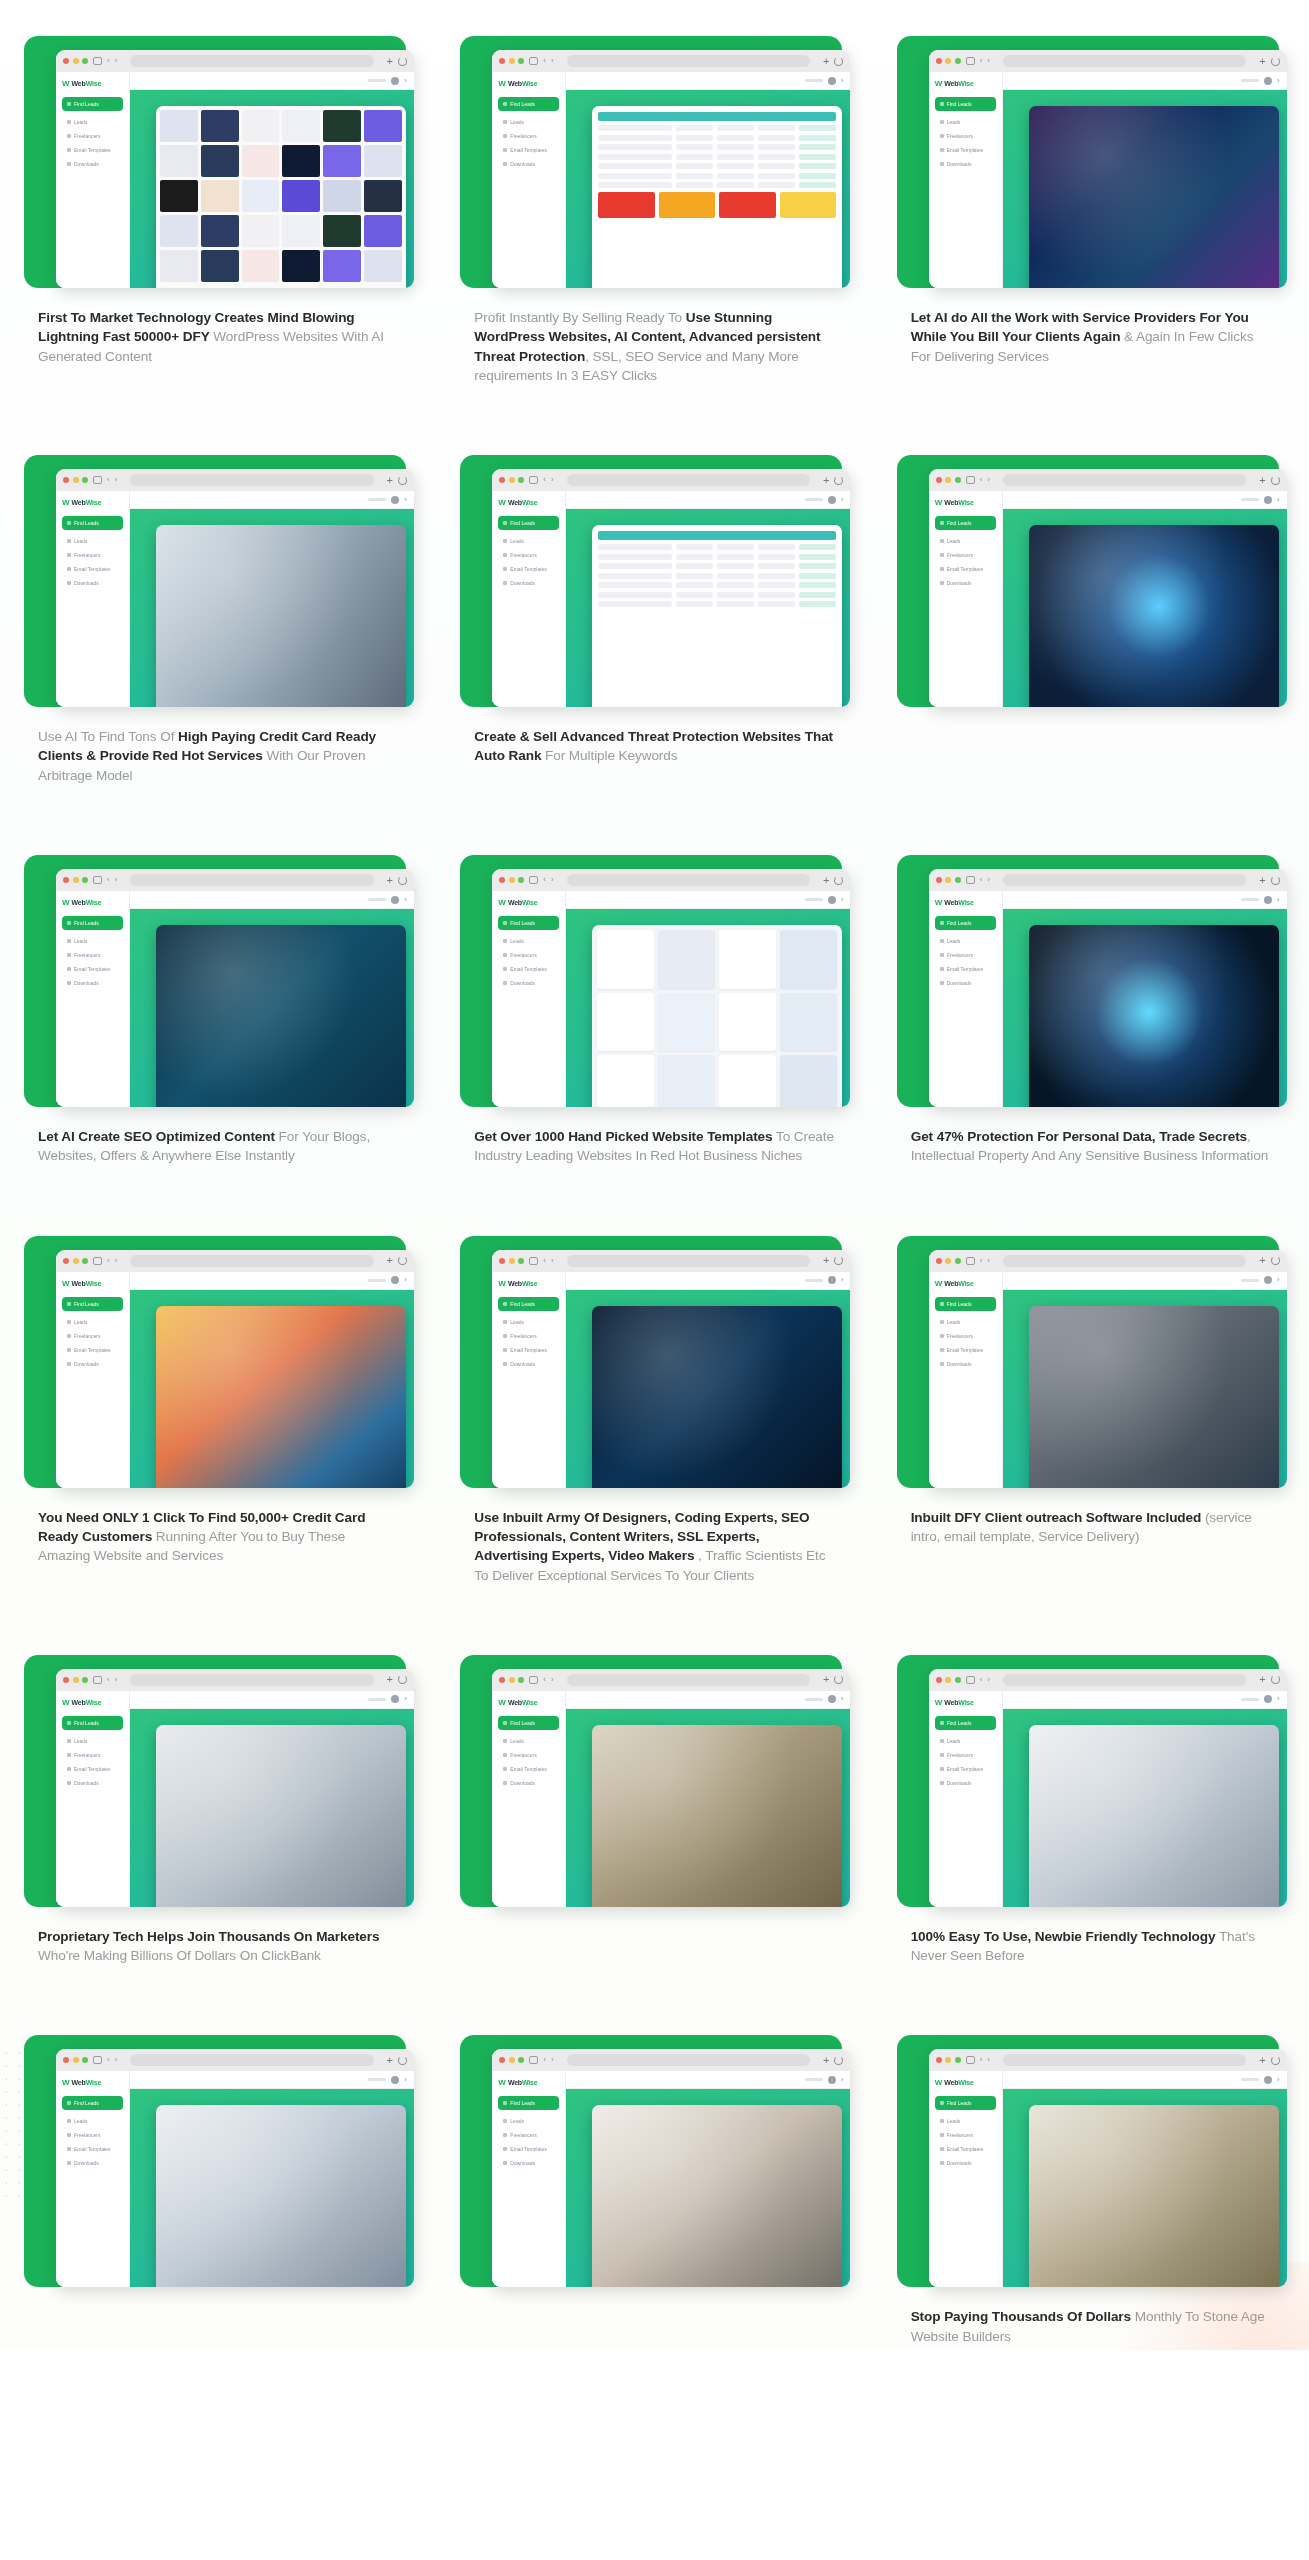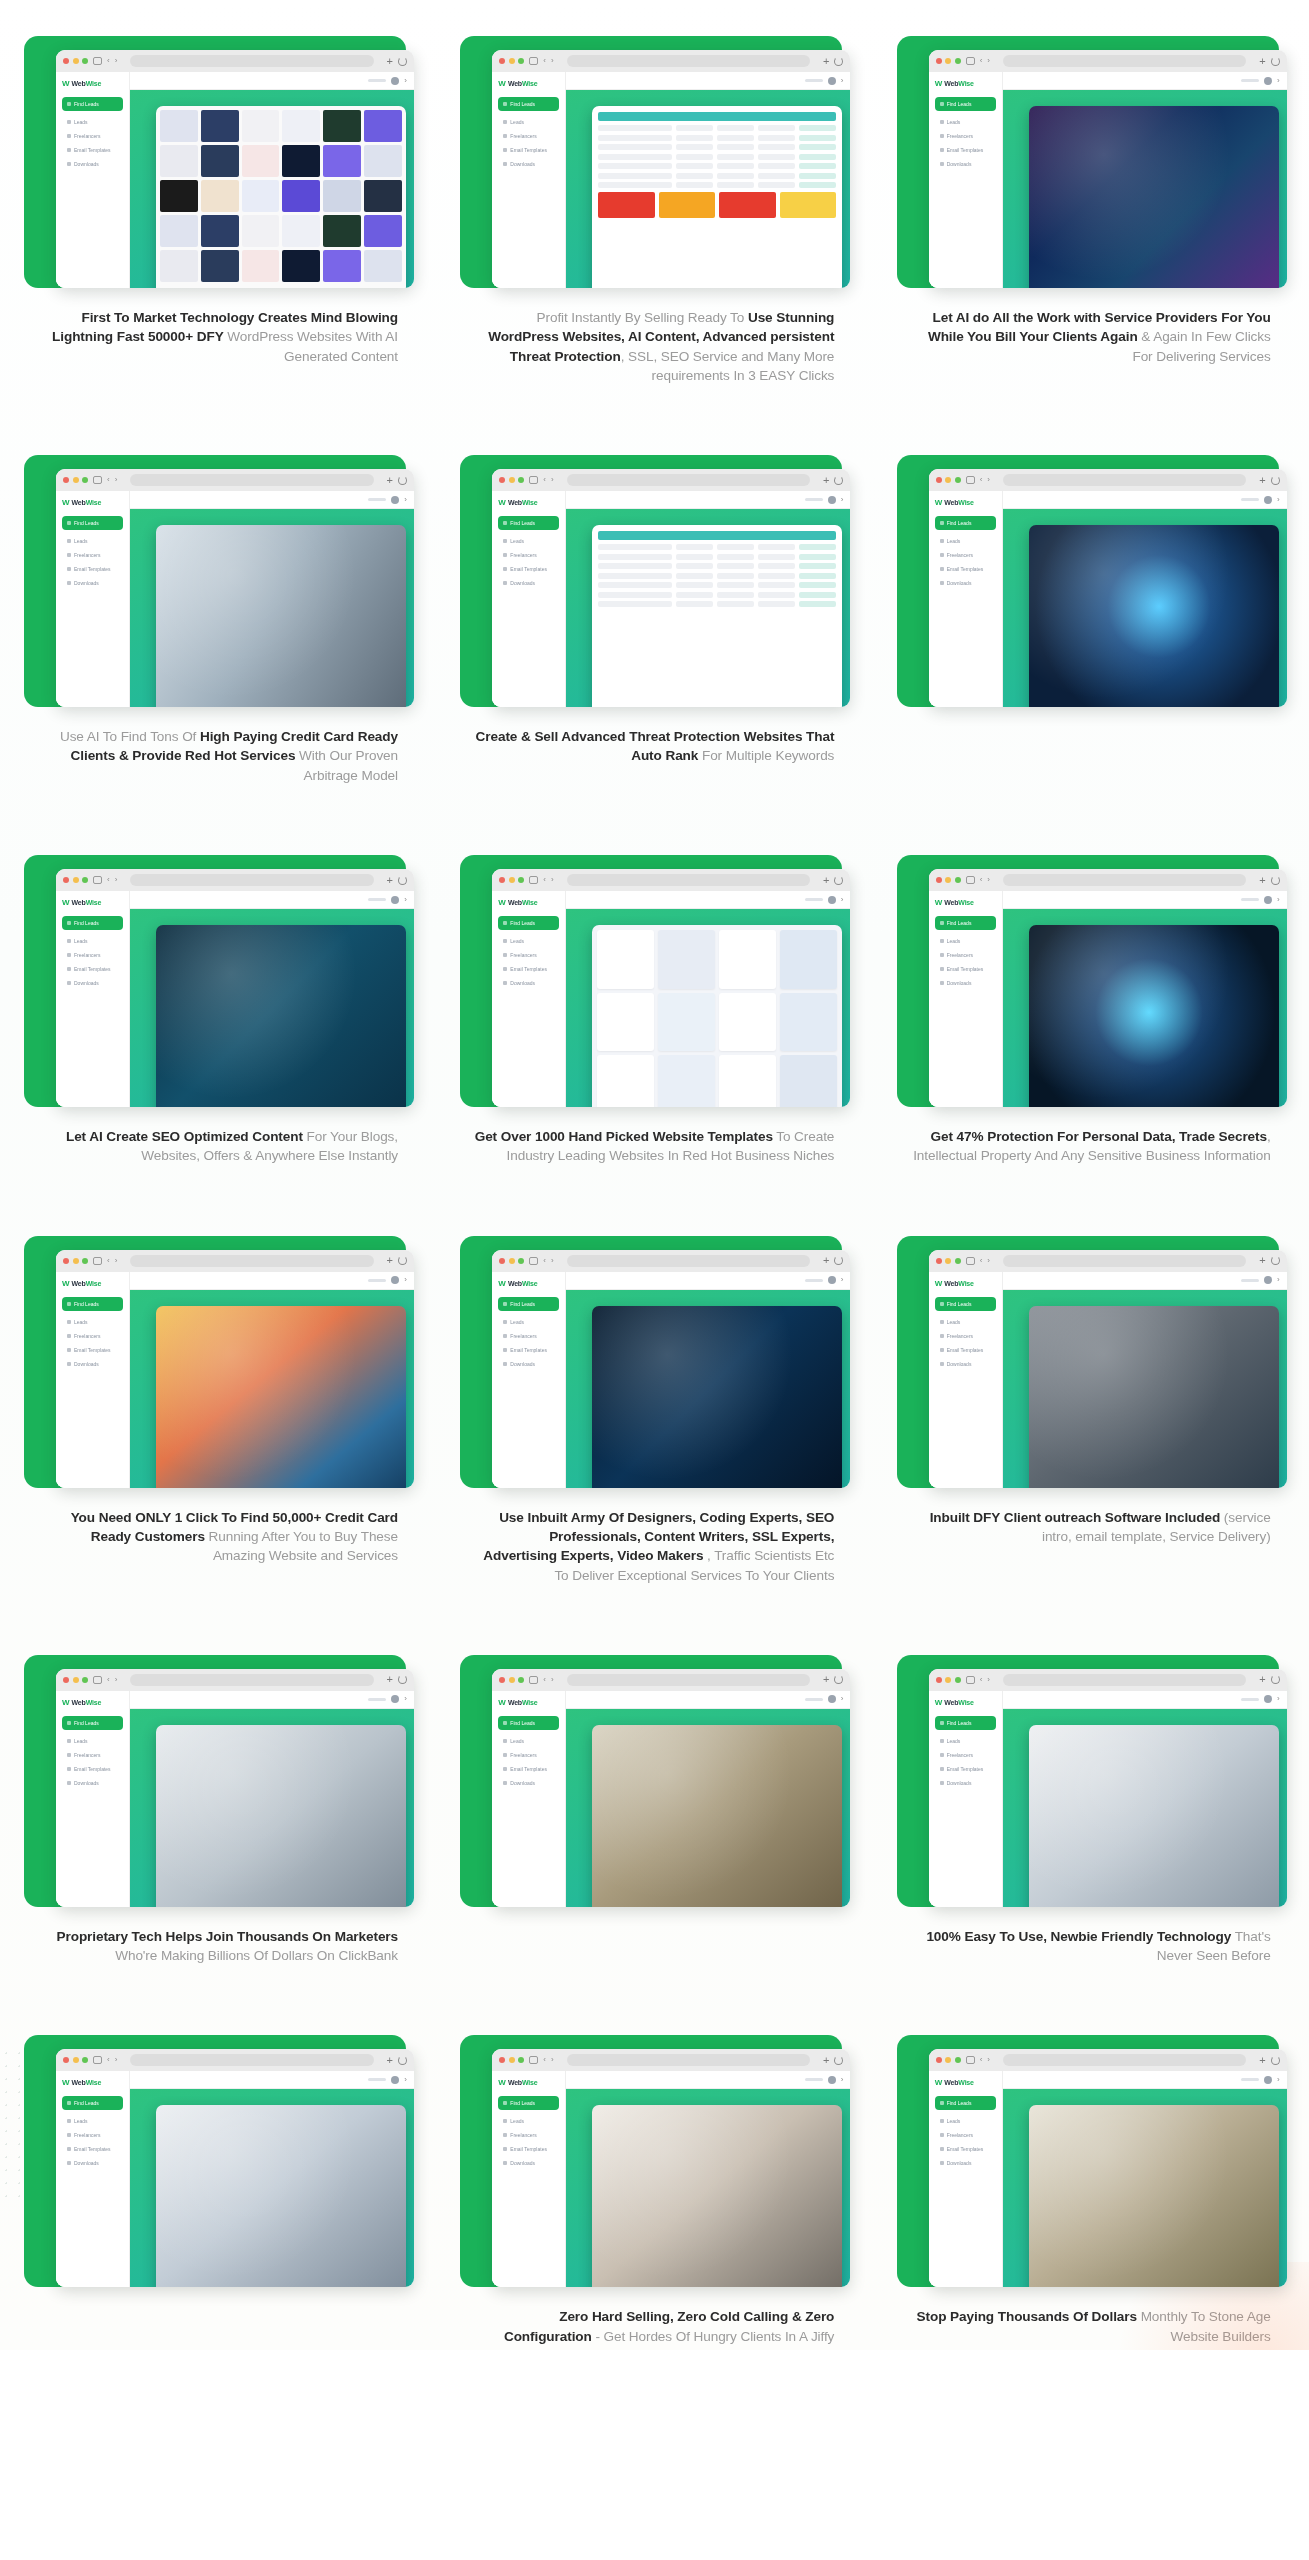--- a/index.html
+++ b/index.html
@@ -145,21 +145,21 @@
   .ph-grid {
     width:100%; height:100%;
     background:#fafafa;
     display:grid; grid-template-columns: repeat(6,1fr);
     grid-auto-rows: 32px; gap:3px; padding:4px;
   }
   .ph-grid i { border-radius:2px; display:block; }
 
   .cap {
     width: 360px;
-    text-align:right;
+    text-align:left;
     font-size: 13.6px;
     line-height: 1.42;
     color: #9b9b9b;
     letter-spacing: -0.1px;
     padding-bottom: 4px;
   }
   .cap b { color:#2b2b2b; font-weight:700; }
 
   .row-sp { height: 42px; grid-column: 1 / -1; }
 
@@ -1367,21 +1367,20 @@
                 </div>
                 <div class="hero">
                   <div class="photo" style="background: linear-gradient(140deg, rgb(240, 236, 230) 0%, rgb(201, 191, 178) 45%, rgb(111, 106, 99) 100%);">
                     <div style="position: absolute; inset: 0px; background: radial-gradient(circle at 30% 25%, rgba(255, 255, 255, 0.22), rgba(255, 255, 255, 0) 55%);"></div>
                   </div>
                 </div>
               </div>
             </div>
           </div>
         </div>
-        <div class="cap"><b>Zero Hard Selling, Zero Cold Calling &amp; Zero Configuration</b><span> - Get Hordes Of Hungry Clients In A Jiffy</span></div>
       </div>
       <div class="card">
         <div class="shot-wrap">
           <div class="green-panel"></div>
           <div class="browser">
             <div class="bar">
               <div class="dots">
                 <span class="dot r"></span>
                 <span class="dot y"></span>
                 <span class="dot g"></span>

